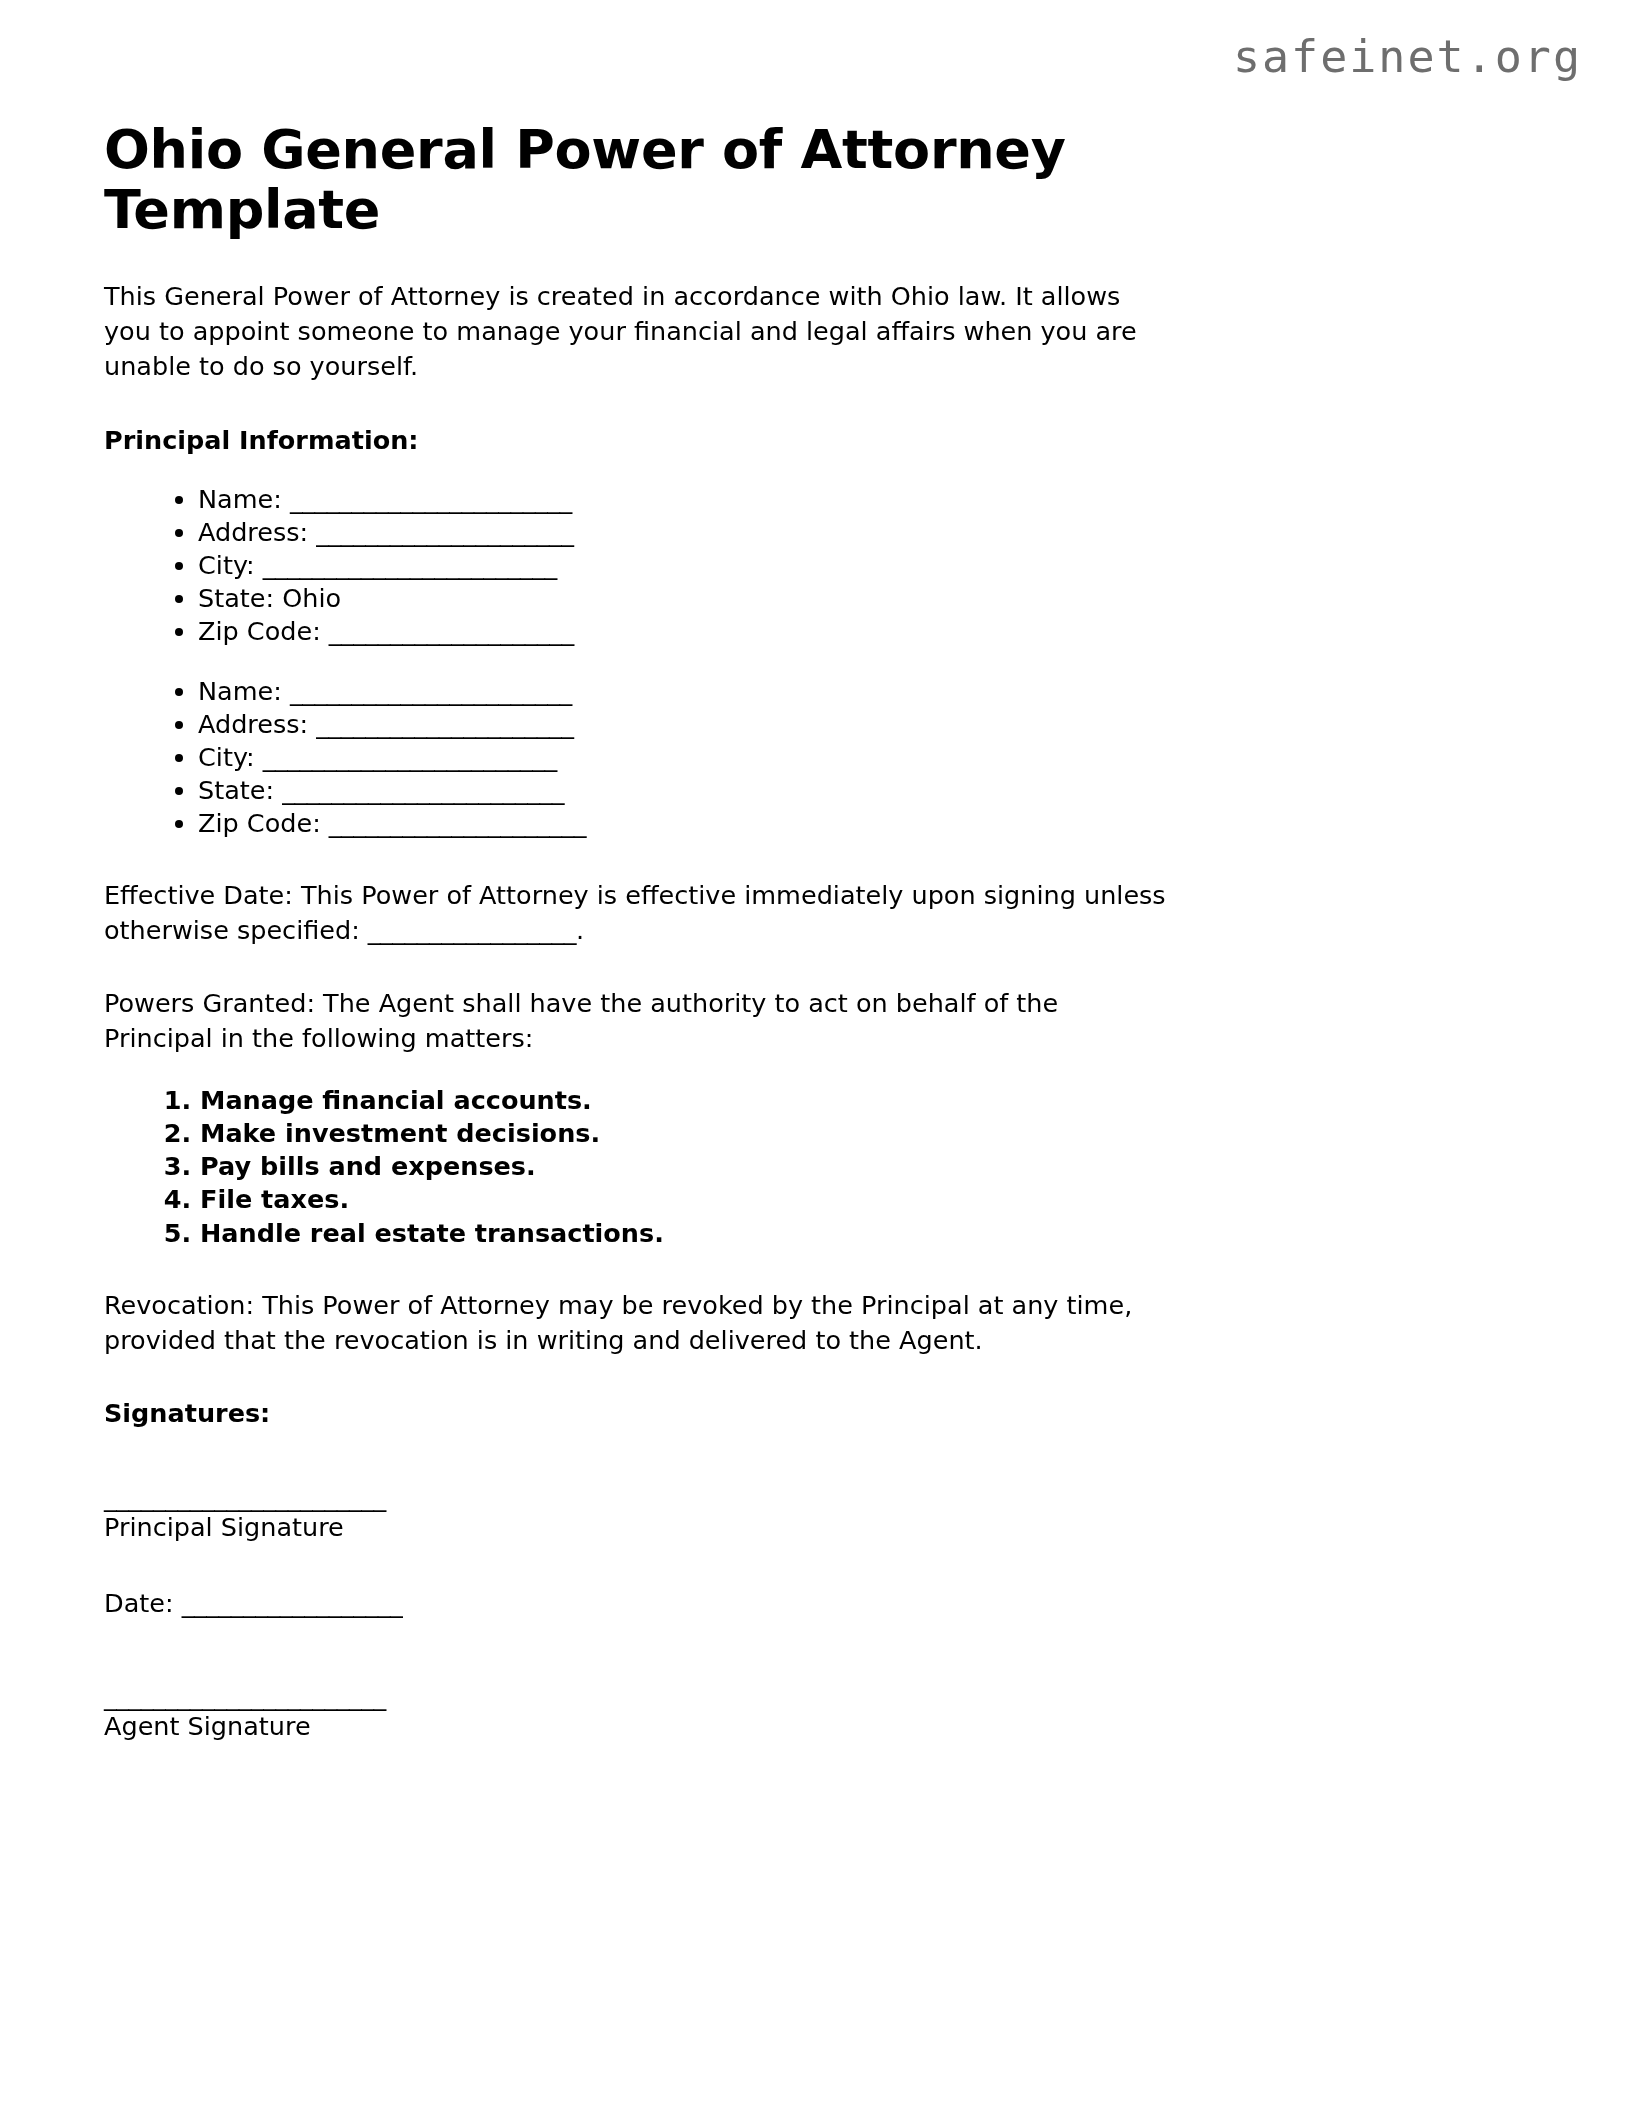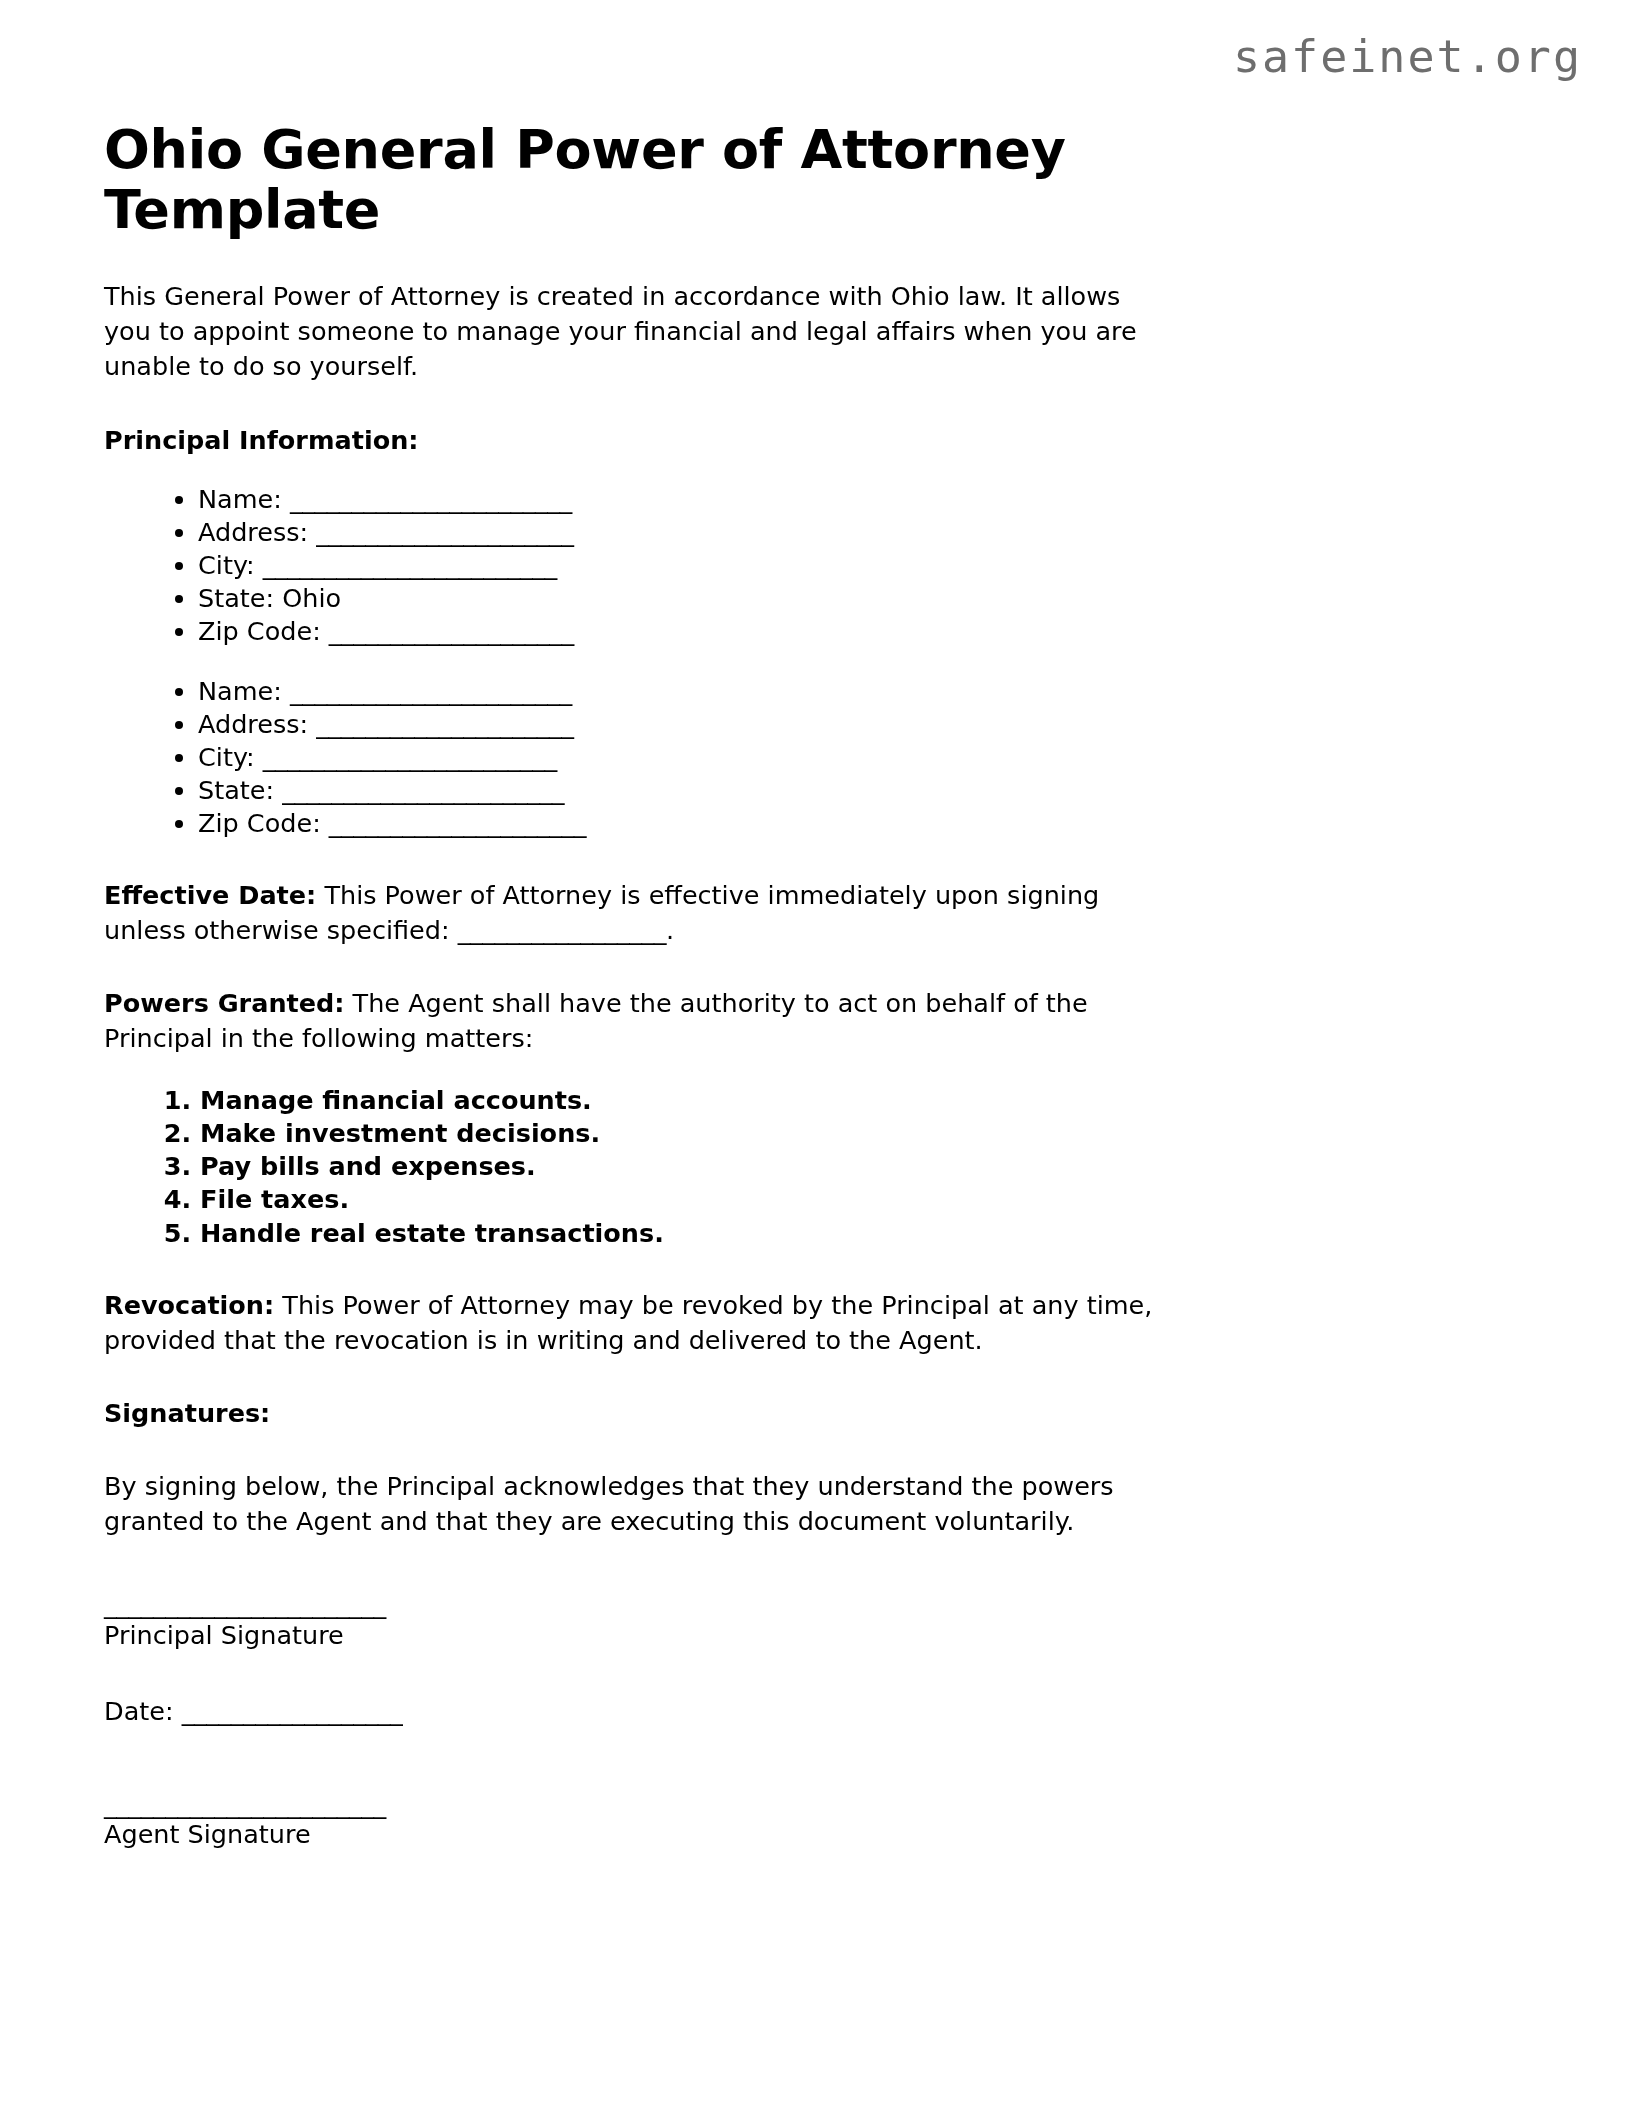--- a/index.html
+++ b/index.html
@@ -124,21 +124,21 @@
   }
   .date-line {
     font-size: 25.5px;
     line-height: 1.25;
     margin: 44px 0 0 0;
     color: #000;
     white-space: pre;
   }
   .sig-block.second { margin-top: 62px; }
 
-  b, strong { font-weight: bold; }
+  b, strong { font-weight: normal; }
 </style>
 </head>
 <body>
 
 <div class="page">
 
   <div class="watermark">safeinet.org</div>
 
   <div class="content">
 
@@ -204,21 +204,20 @@
       <li>Make investment decisions.</li>
       <li>Pay bills and expenses.</li>
       <li>File taxes.</li>
       <li>Handle real estate transactions.</li>
     </ol>
 
     <p class="para"><b>Revocation:</b><span> This Power of Attorney may be revoked by the Principal at any time, provided that the revocation is in writing and delivered to the Agent.</span></p>
 
     <h2 class="section-head">Signatures:</h2>
 
-    <p class="para">By signing below, the Principal acknowledges that they understand the powers granted to the Agent and that they are executing this document voluntarily.</p>
 
     <div class="sig-block">
       <div class="sig-rule">_______________________</div>
       <div class="sig-label">Principal Signature</div>
       <div class="date-line"><span>Date: </span><span class="blank">__________________</span></div>
     </div>
 
     <div class="sig-block second">
       <div class="sig-rule">_______________________</div>
       <div class="sig-label">Agent Signature</div>

